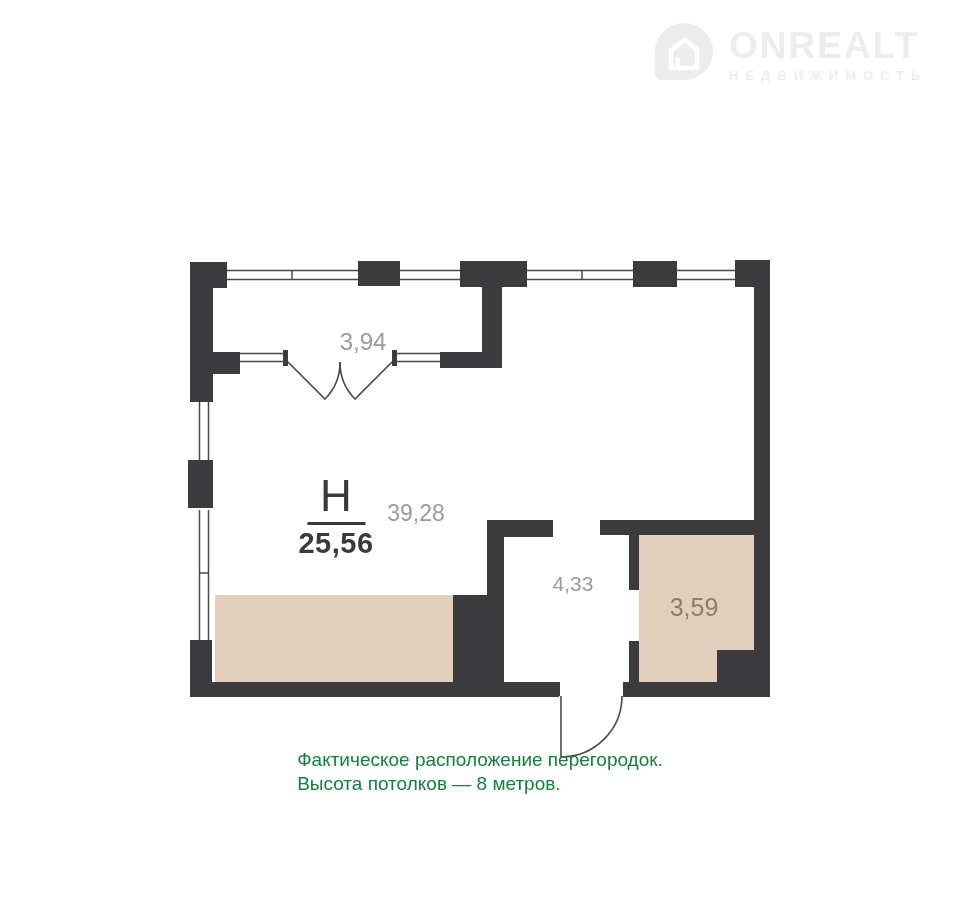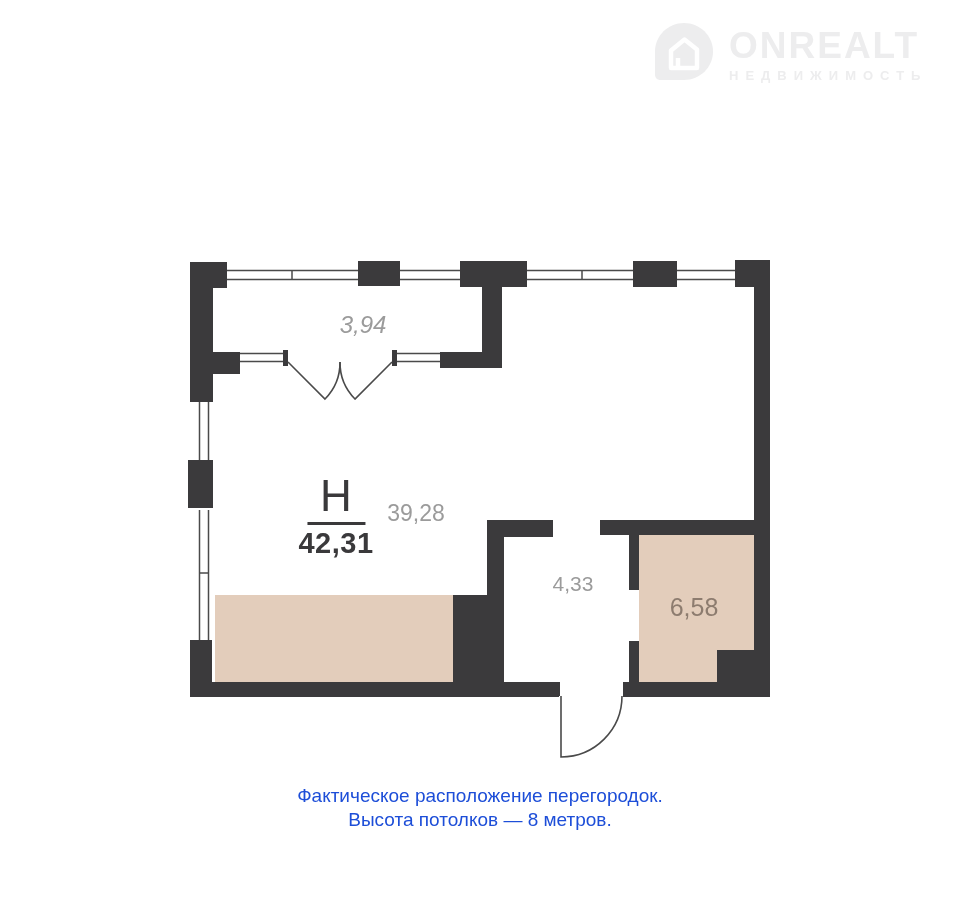--- a/index.html
+++ b/index.html
@@ -10,32 +10,32 @@
   
   .logo{position:absolute;left:654px;top:22px;display:flex;align-items:center;gap:15px;color:#ededee;}
   .logo svg{display:block;}
   .logo-text{display:flex;flex-direction:column;}
   .logo-brand{font-size:37px;font-weight:bold;letter-spacing:2px;line-height:38px;color:#ededee;}
   .logo-tagline{font-size:13px;font-weight:bold;letter-spacing:7px;margin-top:3px;color:#ededee;white-space:nowrap;}
   
   .plan-svg{position:absolute;left:0;top:0;}
   .lbl{position:absolute;transform:translate(-50%,-50%);white-space:nowrap;}
   .lbl-gray{color:#9b9b9b;}
-  .lbl-balcony{left:363px;top:325px;font-size:24px;font-style:italic;}
+  .lbl-balcony{left:363px;top:342px;font-size:24px;}
   .lbl-main{left:416px;top:513px;font-size:23px;}
   .lbl-hall{left:573px;top:584px;font-size:21px;}
   .lbl-storage{left:694px;top:607px;font-size:25px;color:#8d7c6f;}
   .unit-block{position:absolute;left:336px;top:516px;transform:translate(-50%,-50%);
     display:flex;flex-direction:column;align-items:center;color:#3a393b;}
   .unit-letter{font-size:44px;line-height:44px;font-weight:400;}
   .unit-rule{width:58px;height:3px;background:#3a393b;margin:4px 0 3px 0;}
   .unit-area{font-size:29px;line-height:30px;font-weight:bold;letter-spacing:0.5px;}
   
-  .caption{position:absolute;left:480px;top:784px;transform:translateX(-50%);
-    text-align:center;color:#1d4ed8;font-size:19px;line-height:23.5px;}
+  .caption{position:absolute;left:480px;top:748px;transform:translateX(-50%);
+    color:#15803d;font-size:19px;line-height:23.5px;}
 </style>
 </head>
 <body>
 
 <div id="stage">
 
   <div class="logo">
     <svg width="60" height="66" viewBox="0 0 60 66">
       <path d="M30,1 C46,1 59,13.8 59,29.5 C59,45.2 46,58 30,58 L6.5,58 C3.2,58 1,55.8 1,52.5 L1,29.5 C1,13.8 14,1 30,1 Z" fill="#ededee"></path>
       <path d="M17,46 L17,28.5 L30.5,17.5 L43,27.5 L43,46 Z M24,46 L24,36" fill="none" stroke="#ffffff" stroke-width="4.5" stroke-linejoin="round"></path>
@@ -121,26 +121,26 @@
     <g stroke="#4a4a4a" stroke-width="1.6" fill="none">
       <path d="M288,362 L325,399 A52,52 0 0 0 340,362"></path>
       <path d="M392,362 L355,399 A52,52 0 0 1 340,362"></path>
       <path d="M561,696 L561,757 A61,61 0 0 0 622,696"></path>
     </g>
   </svg>
 
   <div class="lbl lbl-gray lbl-balcony">3,94</div>
   <div class="lbl lbl-gray lbl-main">39,28</div>
   <div class="lbl lbl-gray lbl-hall">4,33</div>
-  <div class="lbl lbl-storage">6,58</div>
+  <div class="lbl lbl-storage">3,59</div>
 
   <div class="unit-block">
     <span class="unit-letter">Н</span>
     <span class="unit-rule"></span>
-    <span class="unit-area">42,31</span>
+    <span class="unit-area">25,56</span>
   </div>
 
   <div class="caption">
     <div>Фактическое расположение перегородок.</div>
     <div>Высота потолков — 8 метров.</div>
   </div>
 
 </div>
 
 </body></html>

